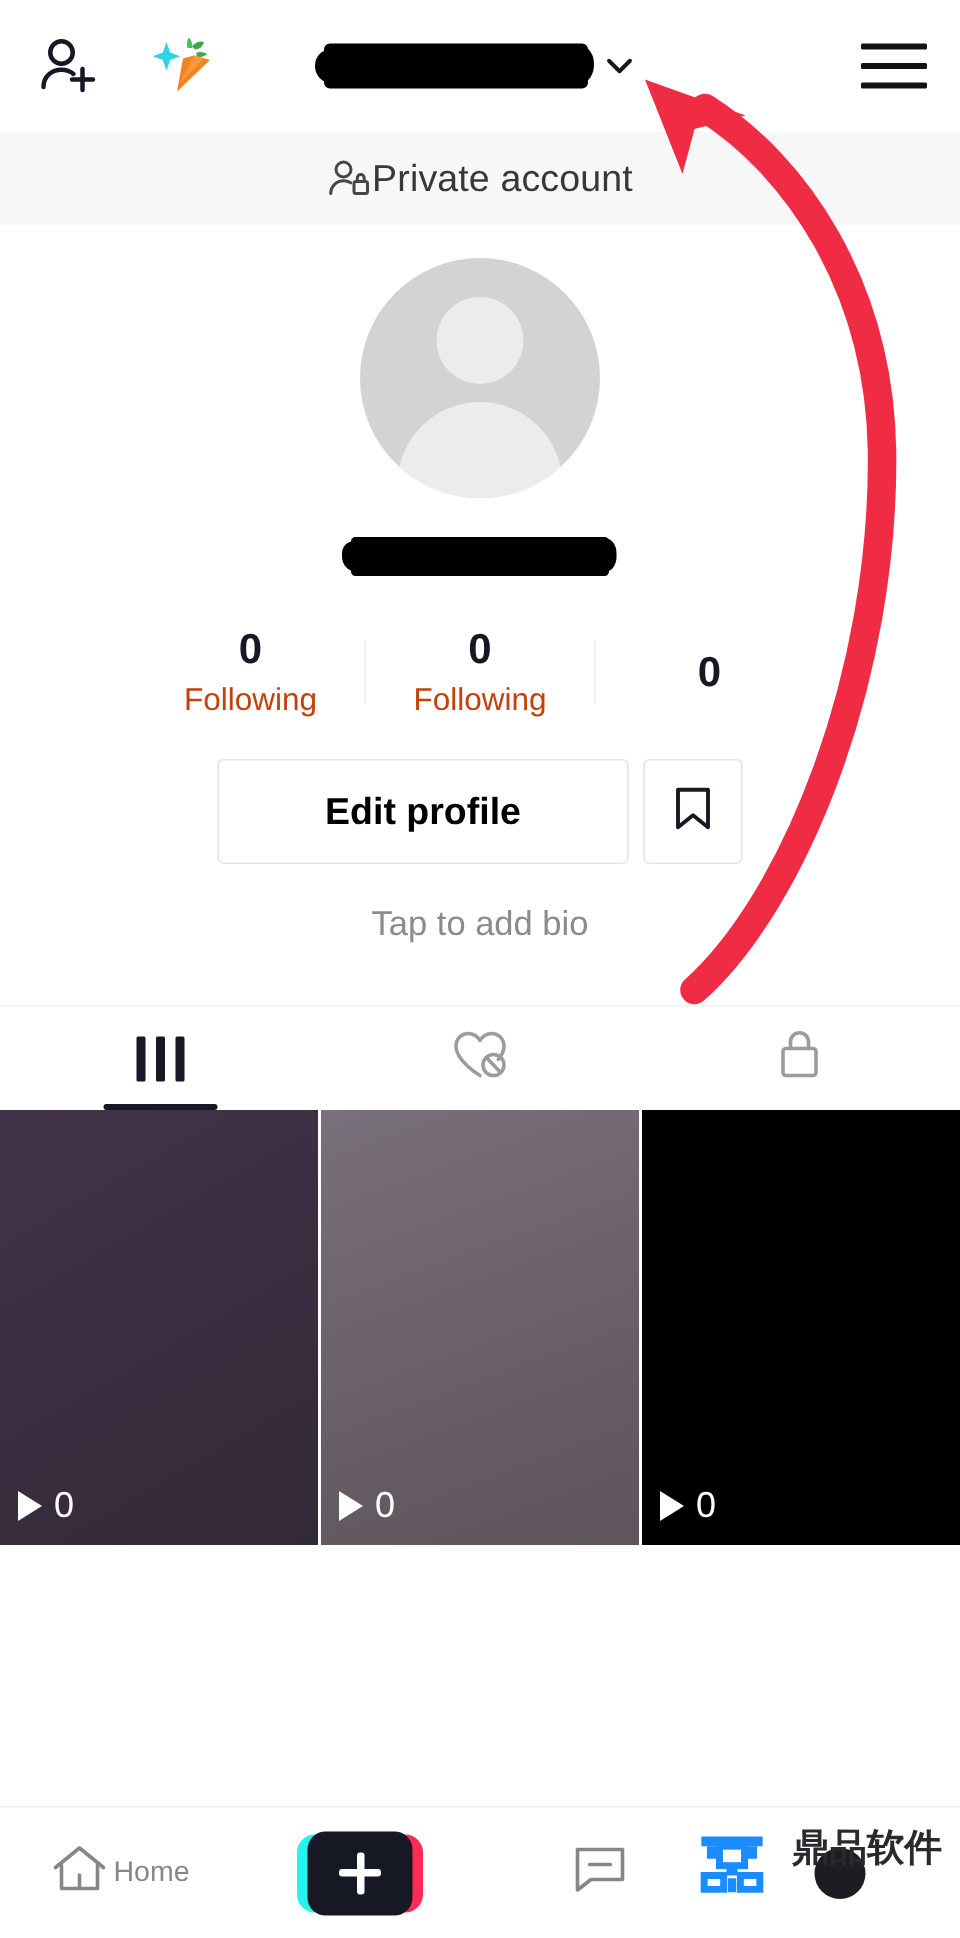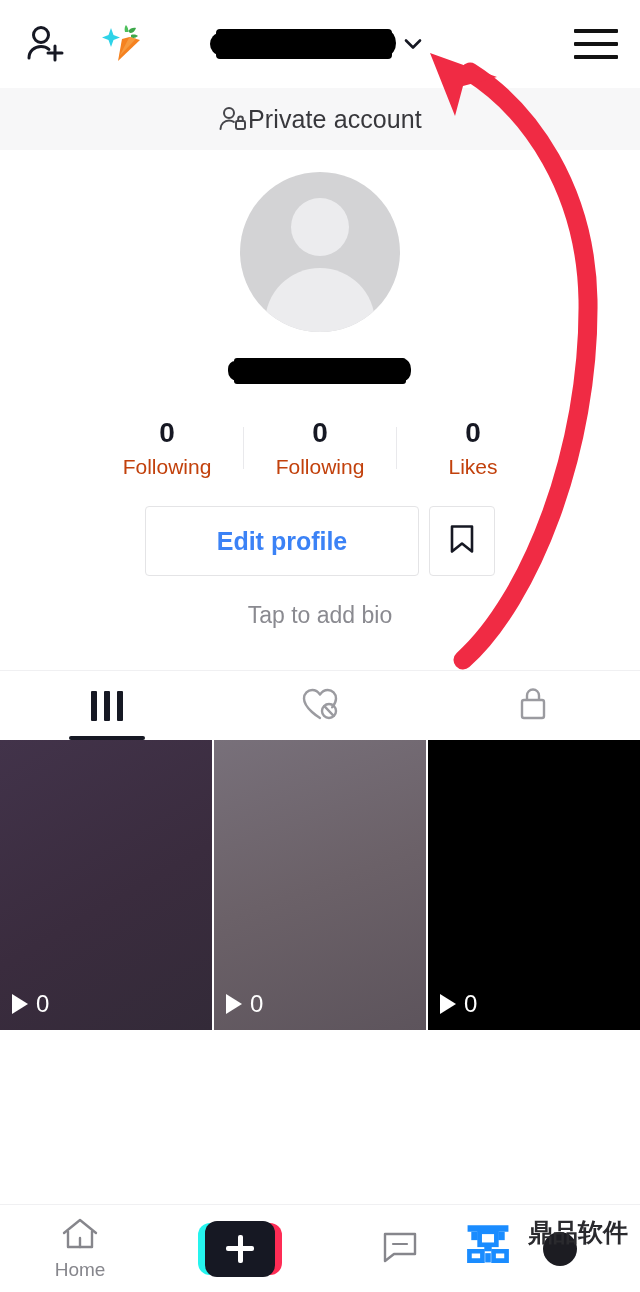--- a/index.html
+++ b/index.html
@@ -128,21 +128,21 @@
   
   .actions {
     margin-top:26px;
     display:flex; align-items:center; gap:10px;
   }
   .edit-profile-btn {
     width:274px; height:70px;
     border:1px solid #e4e4e6; border-radius:4px;
     background:#fff;
     display:flex; align-items:center; justify-content:center;
-    font-size:25px; font-weight:bold; color:#3b82f6;
+    font-size:25px; font-weight:bold; color:#000000;
     cursor:pointer;
   }
   .bookmark-btn {
     width:66px; height:70px;
     border:1px solid #e4e4e6; border-radius:4px;
     background:#fff;
     display:flex; align-items:center; justify-content:center;
     cursor:pointer;
   }
   .bio {
@@ -197,21 +197,21 @@
 
   
   .bottom-nav {
     position:absolute; bottom:0; left:0;
     width:640px; height:88px;
     background:#ffffff;
     border-top:1px solid #f0f0f2;
     display:flex; align-items:center;
   }
   .nav-item {
-    flex:1; display:flex; flex-direction:column;
+    flex:1; display:flex; flex-direction:row;
     align-items:center; justify-content:center; gap:4px;
     cursor:pointer; height:100%;
   }
   .nav-item .nav-label {
     font-size:19px; color:#86868c;
   }
   .create-btn {
     position:relative; width:84px; height:56px;
   }
   .create-btn .cyan {
@@ -323,21 +323,20 @@
         <div class="label">Following</div>
       </div>
       <div class="stat-divider"></div>
       <div class="stat">
         <div class="value">0</div>
         <div class="label">Following</div>
       </div>
       <div class="stat-divider"></div>
       <div class="stat">
         <div class="value">0</div>
-        <div class="label">Likes</div>
       </div>
     </div>
 
     <div class="actions">
       <div class="edit-profile-btn">Edit profile</div>
       <div class="bookmark-btn">
         <span>
           <svg viewBox="0 0 28 32" width="28" height="32">
             <path d="M4 3.5h20v25l-10-8-10 8z" fill="none" stroke="#161823" stroke-width="2.6" stroke-linejoin="round"></path>
           </svg>

